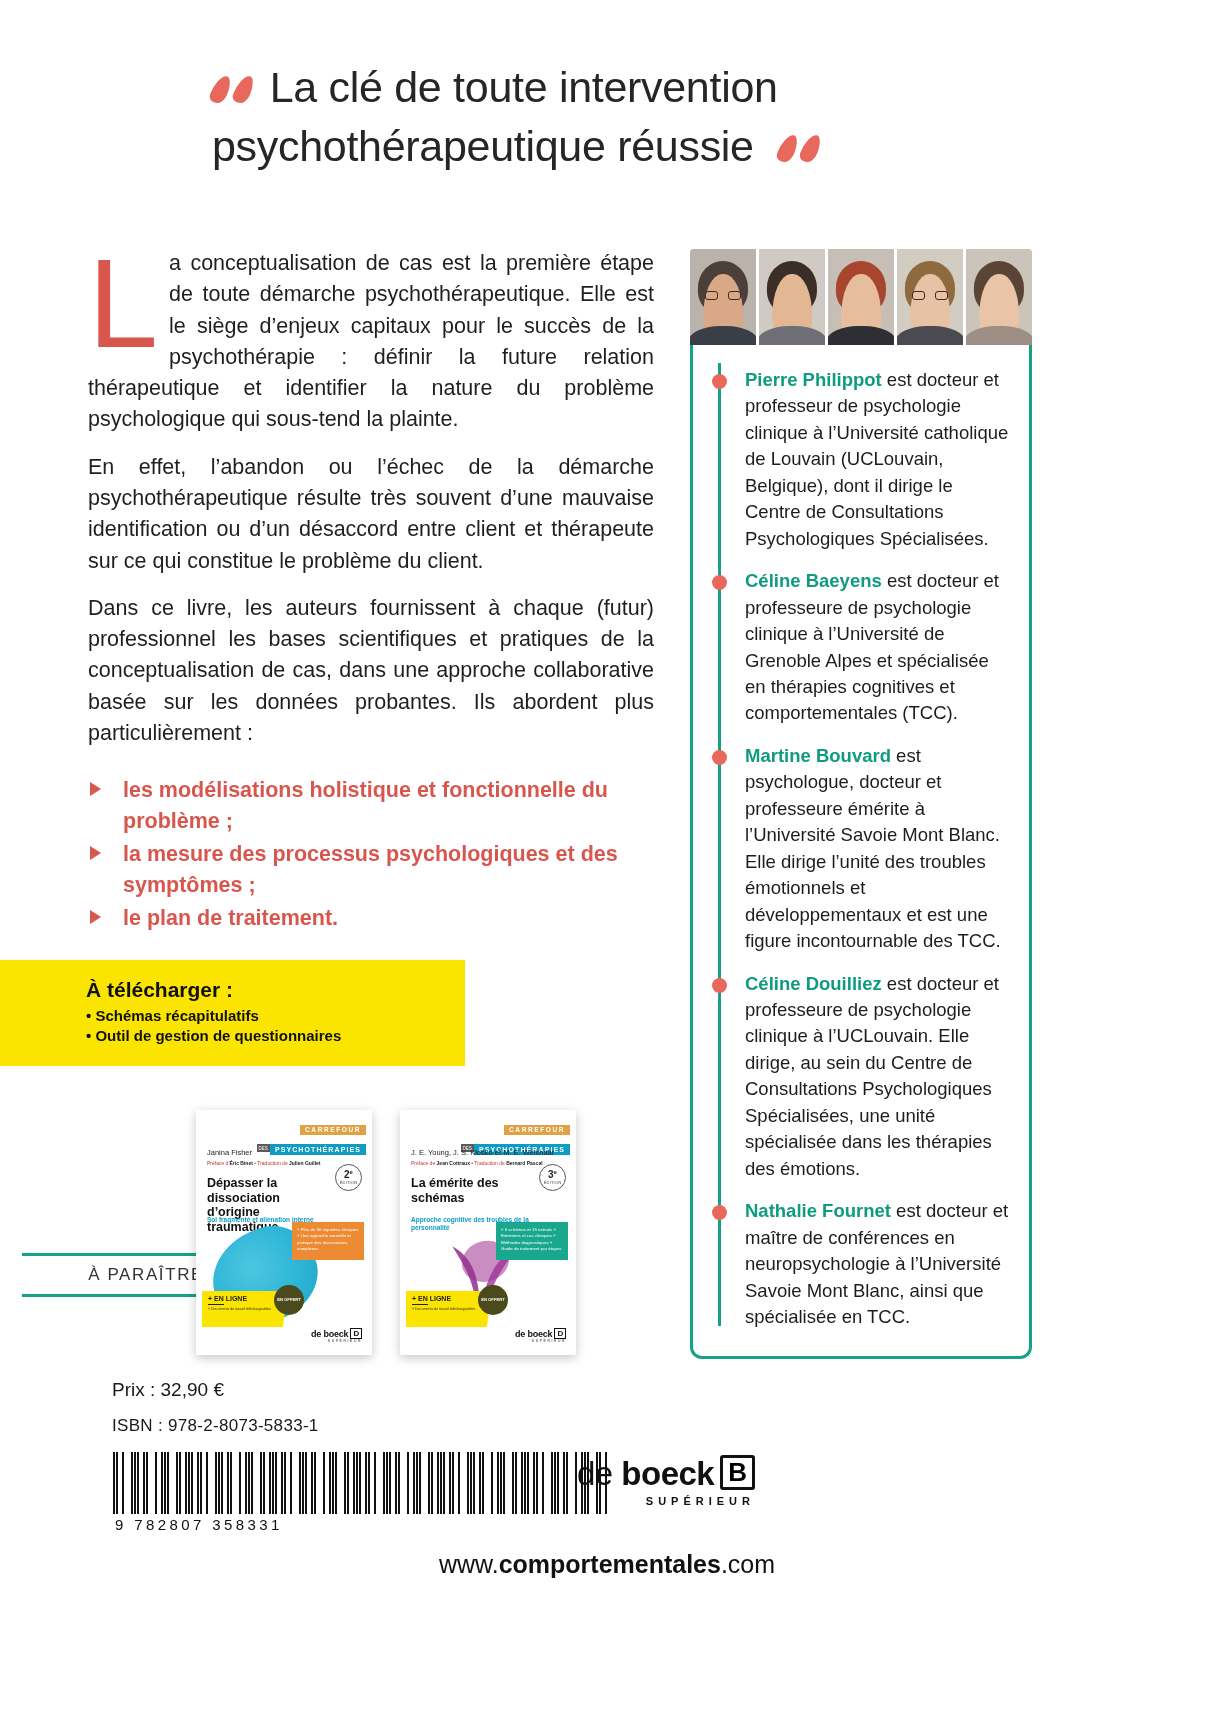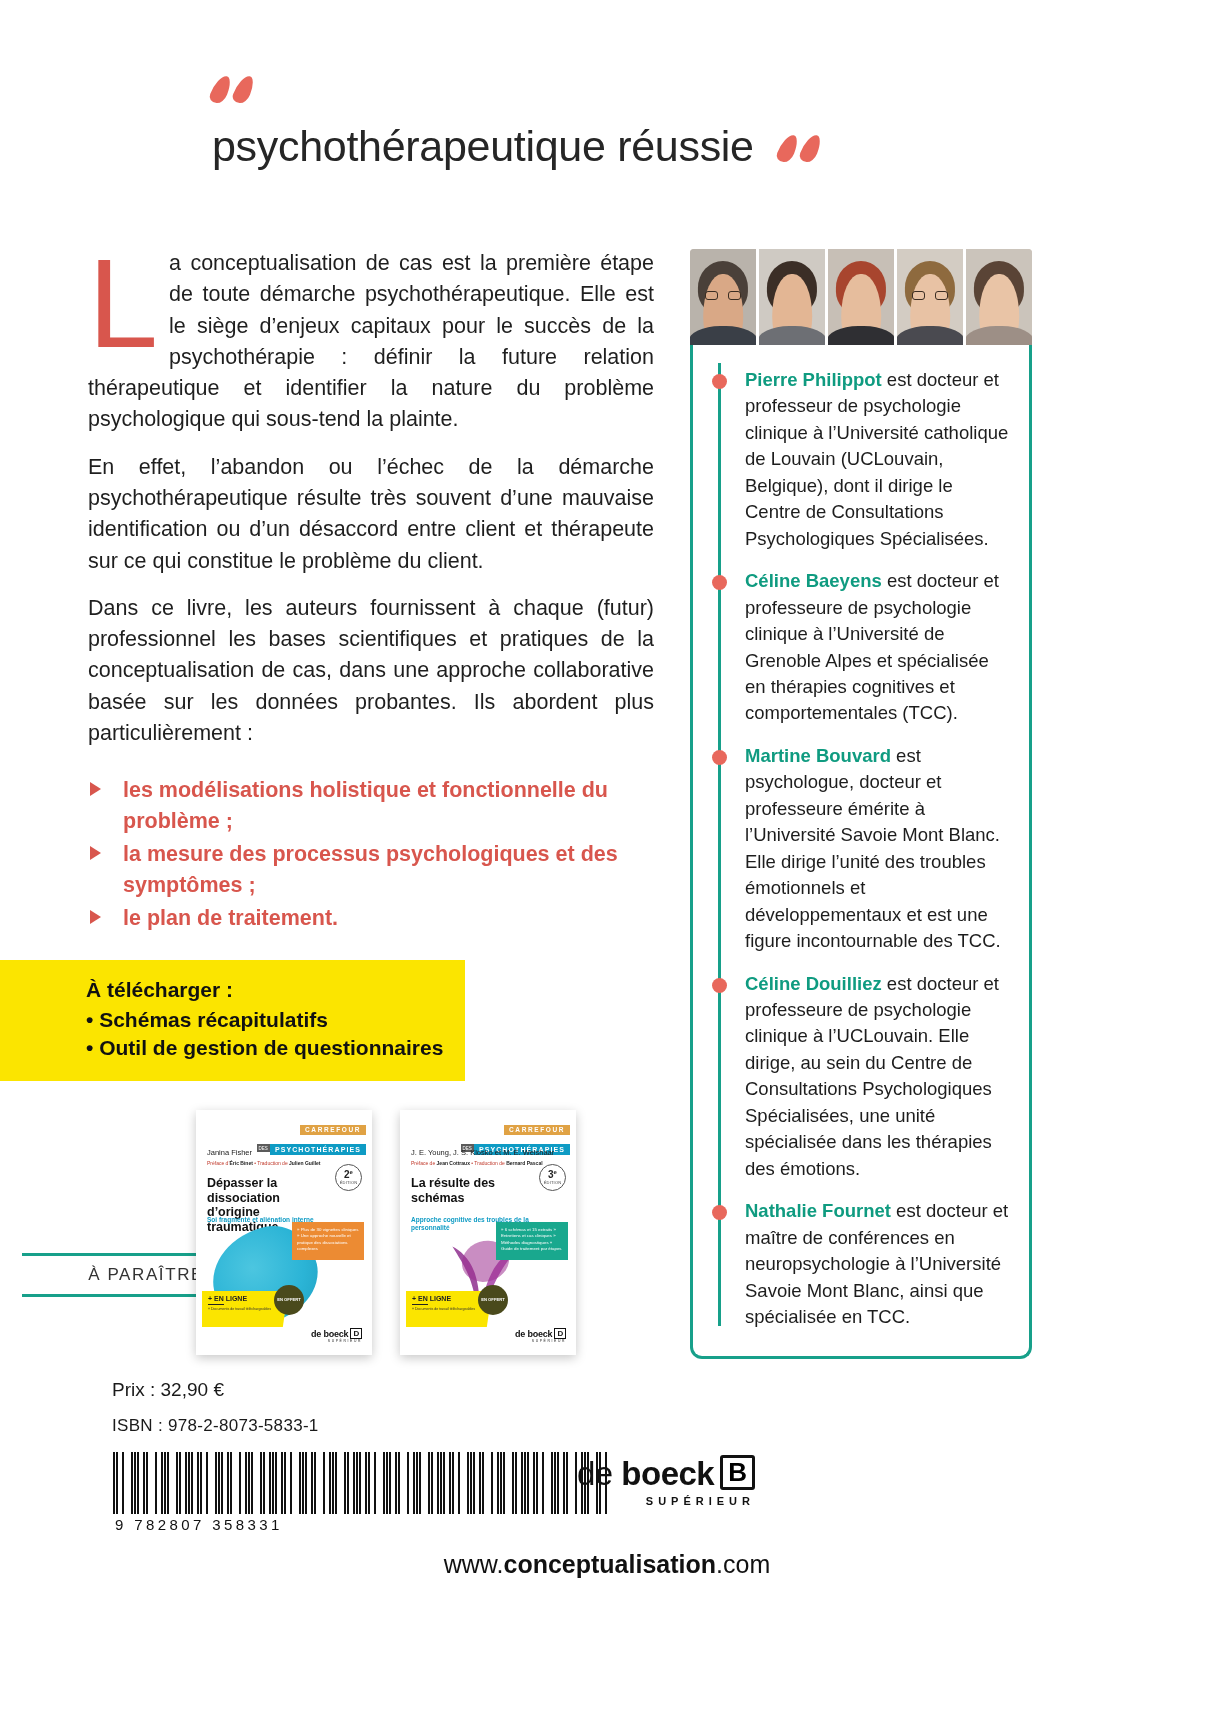--- a/index.html
+++ b/index.html
@@ -109,21 +109,21 @@
     background: #fbe500;
     padding: 18px 20px 20px 86px;
   }
   .yellow-box .ytitle {
     font-size: 21px;
     font-weight: 700;
     color: #111;
     margin-bottom: 4px;
   }
   .yellow-box .yitem {
-    font-size: 21px;
+    font-size: 15px;
     color: #111;
     font-weight: 600;
     line-height: 1.32;
   }
 
   
   .aparaitre-wrap {
     position: absolute;
     left: 22px;
     top: 1253px;
@@ -337,20 +337,21 @@
   .website b { font-weight: 700; }
 </style>
 </head>
 <body>
 
 <div class="page">
 
   <div class="headline">
     <span class="line1">
       <span class="qmark"><i class="a"></i><i class="b"></i></span>
+      <span>La clé de toute intervention</span>
     </span>
     <span class="line2">
       <span>psychothérapeutique réussie</span>
       <span class="qmark trail"><i class="a"></i><i class="b"></i></span>
     </span>
   </div>
 
   <div class="left-col">
     <p class="body-p dropcap-para">
       <span class="dropcap">L</span><span>a conceptualisation de cas est la première étape de toute démarche psychothérapeutique. Elle est le siège d’enjeux capitaux pour le succès de la psychothérapie : définir la future relation thérapeutique et identifier la nature du problème psychologique qui sous-tend la plainte.</span>
@@ -420,21 +421,21 @@
 
     <div class="bookcard b2">
       <div class="cbadge">
         <span class="carr">CARREFOUR</span>
         <span class="psy">
           <span class="des">DES</span><span class="pt">PSYCHOTHÉRAPIES</span>
         </span>
       </div>
       <div class="c-author">J. E. Young, J. S. Klosko et M. E. Weishaar</div>
       <div class="c-sub"><span>Préface de </span><b>Jean Cottraux</b><span> • Traduction de </span><b>Bernard Pascal</b></div>
-      <div class="c-title">La résulte des schémas</div>
+      <div class="c-title">La émérite des schémas</div>
       <div class="c-strap" style="top:106px">Approche cognitive des troubles de la personnalité</div>
       <div class="c-ed">
         <span class="n">3<sup style="font-size: 6px;">e</sup></span>
         <span class="e">ÉDITION</span>
       </div>
       <svg class="ginkgo" viewBox="0 0 100 100">
         <path d="M50 96 C50 70 48 58 44 46 C38 30 28 22 20 18 C30 34 36 44 40 56 C44 68 46 80 48 96 Z" fill="#8e2f8e" opacity="0.85"></path>
         <path d="M50 96 C52 74 56 60 62 48 C70 32 80 24 90 20 C78 36 70 48 64 62 C58 76 54 86 52 96 Z" fill="#a63fa6" opacity="0.85"></path>
         <ellipse cx="56" cy="34" rx="26" ry="22" fill="#9c2f8f" opacity="0.55" transform="rotate(-18 56 34)"></ellipse>
       </svg>
@@ -695,16 +696,16 @@
       </div>
     <div class="barnum">9 782807 358331</div>
   </div>
 
   <div class="publisher">
     <span class="pname"><span class="thin">de </span><span>boeck</span></span><span class="pbox">B</span>
     <div class="psup">SUPÉRIEUR</div>
   </div>
 
   <div class="website">
-    <span>www.</span><b>conceptualisation</b><span>.com</span>
+    <span>www.</span><b>comportementales</b><span>.com</span>
   </div>
 
 </div>
 
 </body></html>

